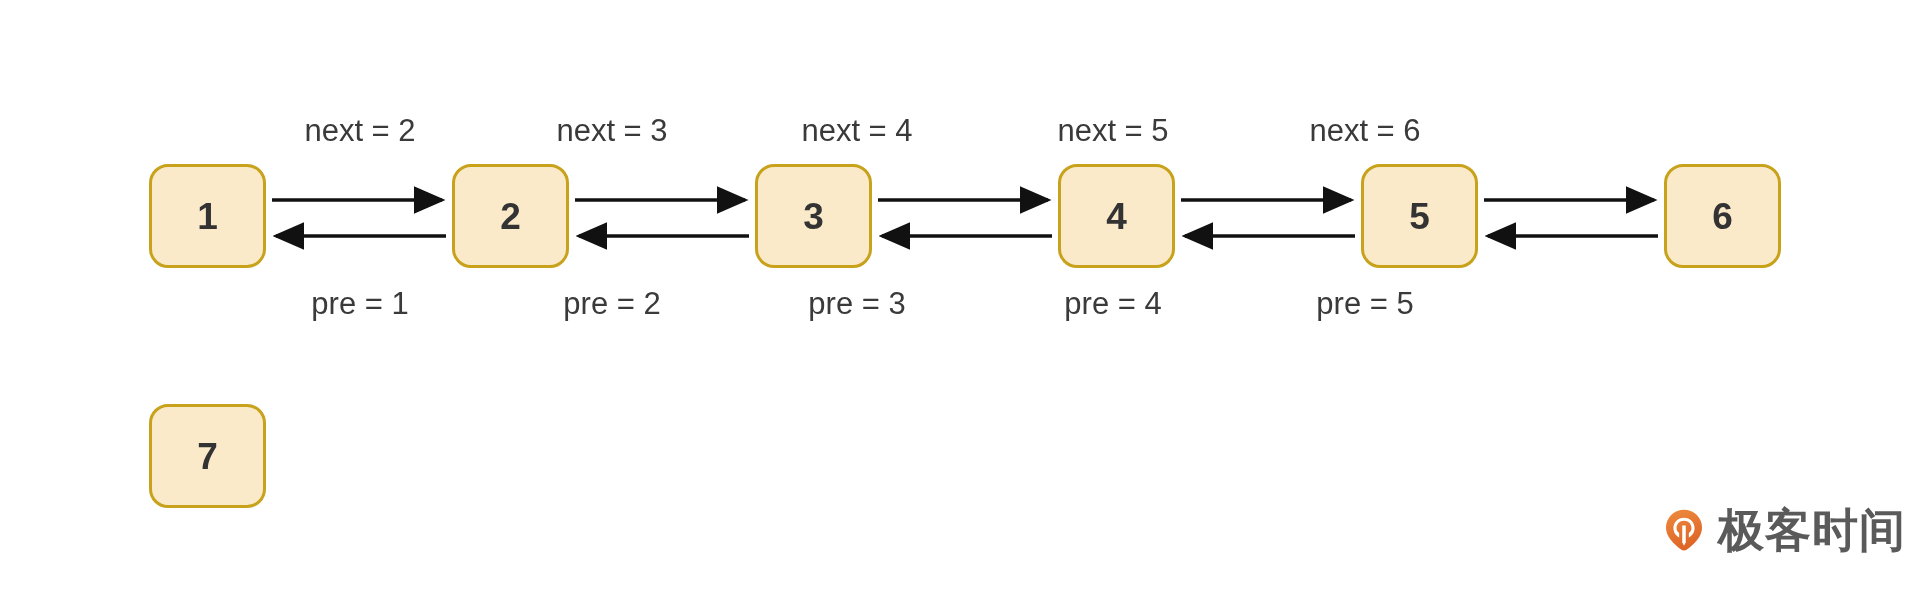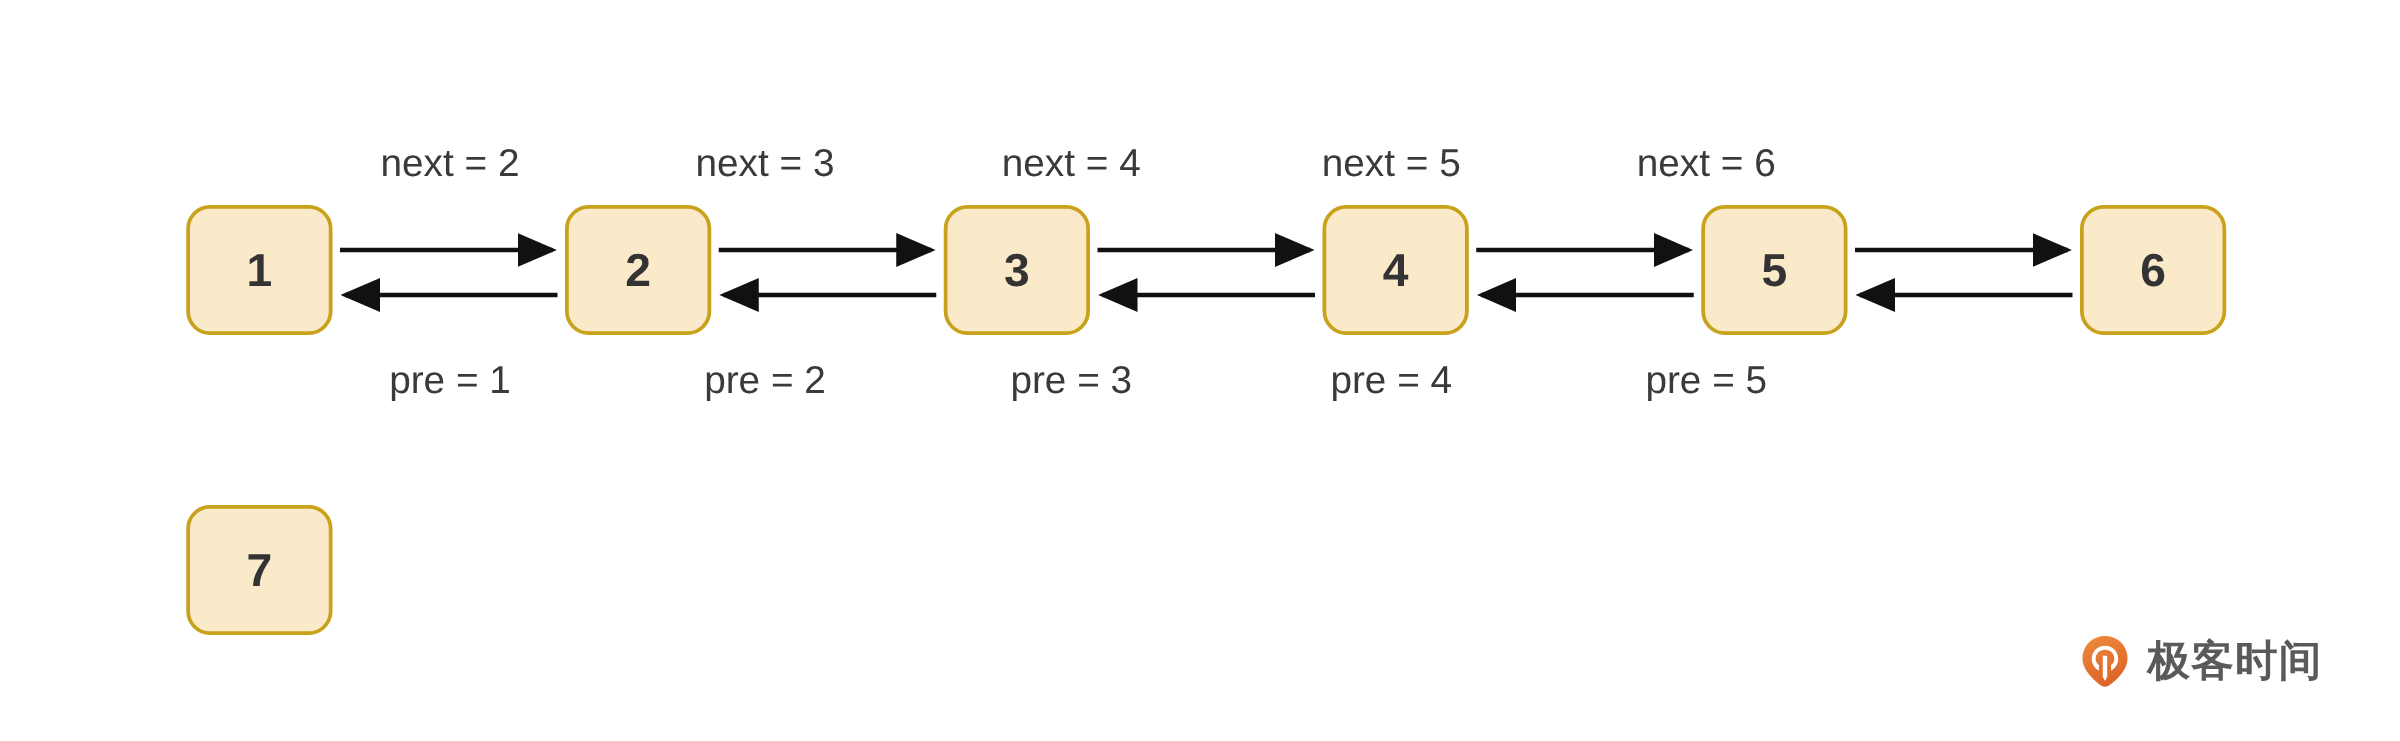--- a/index.html
+++ b/index.html
@@ -73,21 +73,21 @@
     align-items: center;
     gap: 12px;
   }
   #brand-mark {
     width: 44px;
     height: 44px;
     flex: 0 0 auto;
   }
   #brand-text {
     font-family: "DejaVu Sans", sans-serif;
-    font-size: 34px;
+    font-size: 46px;
     font-weight: bold;
     color: #5A5A5A;
     letter-spacing: 1px;
     line-height: 1;
     white-space: nowrap;
     user-select: none;
   }
 </style>
 </head>
 <body>

